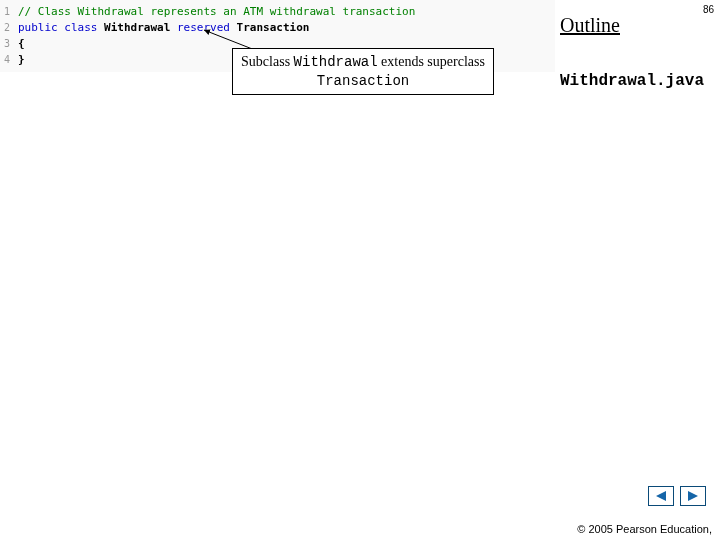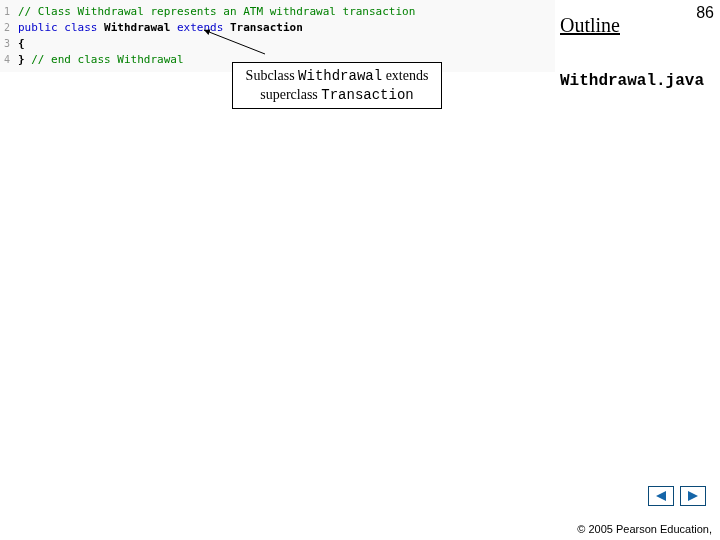--- a/index.html
+++ b/index.html
@@ -42,43 +42,42 @@
     top: 14px;
     left: 560px;
     font-family: "Times New Roman", serif;
     font-size: 20px;
     text-decoration: underline;
   }
   .page-num {
     position: absolute;
     top: 4px;
     right: 6px;
-    font-size: 16px;
+    font-size: 10px;
   }
   .filename {
     position: absolute;
     top: 72px;
     left: 560px;
     font-family: "Courier New", monospace;
     font-weight: bold;
     font-size: 16px;
   }
   .callout {
     position: absolute;
     top: 48px;
     left: 232px;
-    width: 210px;
+    width: 262px;
     border: 1px solid #000;
     background: #fff;
     padding: 4px 8px;
     font-family: "Times New Roman", serif;
     font-size: 14px;
     text-align: center;
     line-height: 1.25;
-    margin-top: 14px;
   }
   .callout .mono { font-family: "Courier New", monospace; }
   .arrow {
     position: absolute;
     top: 28px;
     left: 190px;
     width: 80px;
     height: 30px;
     pointer-events: none;
   }
@@ -108,23 +107,23 @@
     font-size: 11px;
     line-height: 1.2;
     margin-top: 16px;
   }
 </style>
 </head>
 <body>
 
 <div class="code-area" id="code-listing">
     <div class="code-line"><span class="line-num">1</span><span class="c-comment">// Class Withdrawal represents an ATM withdrawal transaction</span></div>
-    <div class="code-line"><span class="line-num">2</span><span class="c-keyword">public class </span><span class="c-plain">Withdrawal </span><span class="c-keyword">extends </span><span class="c-plain">Transaction</span></div>
+    <div class="code-line"><span class="line-num">2</span><span class="c-keyword">public class </span><span class="c-plain">Withdrawal </span><span class="c-keyword">reserved </span><span class="c-plain">Transaction</span></div>
     <div class="code-line"><span class="line-num">3</span><span class="c-plain">{</span></div>
-    <div class="code-line"><span class="line-num">4</span><span class="c-plain">} </span><span class="c-comment">// end class Withdrawal</span></div>
+    <div class="code-line"><span class="line-num">4</span><span class="c-plain">} </span></div>
   </div>
 
 <div class="outline">Outline</div>
 <div class="page-num">86</div>
 <div class="filename">Withdrawal.java</div>
 
 <svg class="arrow" viewBox="0 0 80 30">
   <defs>
     <marker id="ah" markerWidth="8" markerHeight="8" refX="6" refY="3" orient="auto">
       <path d="M0,0 L6,3 L0,6 Z" fill="#000"></path>

